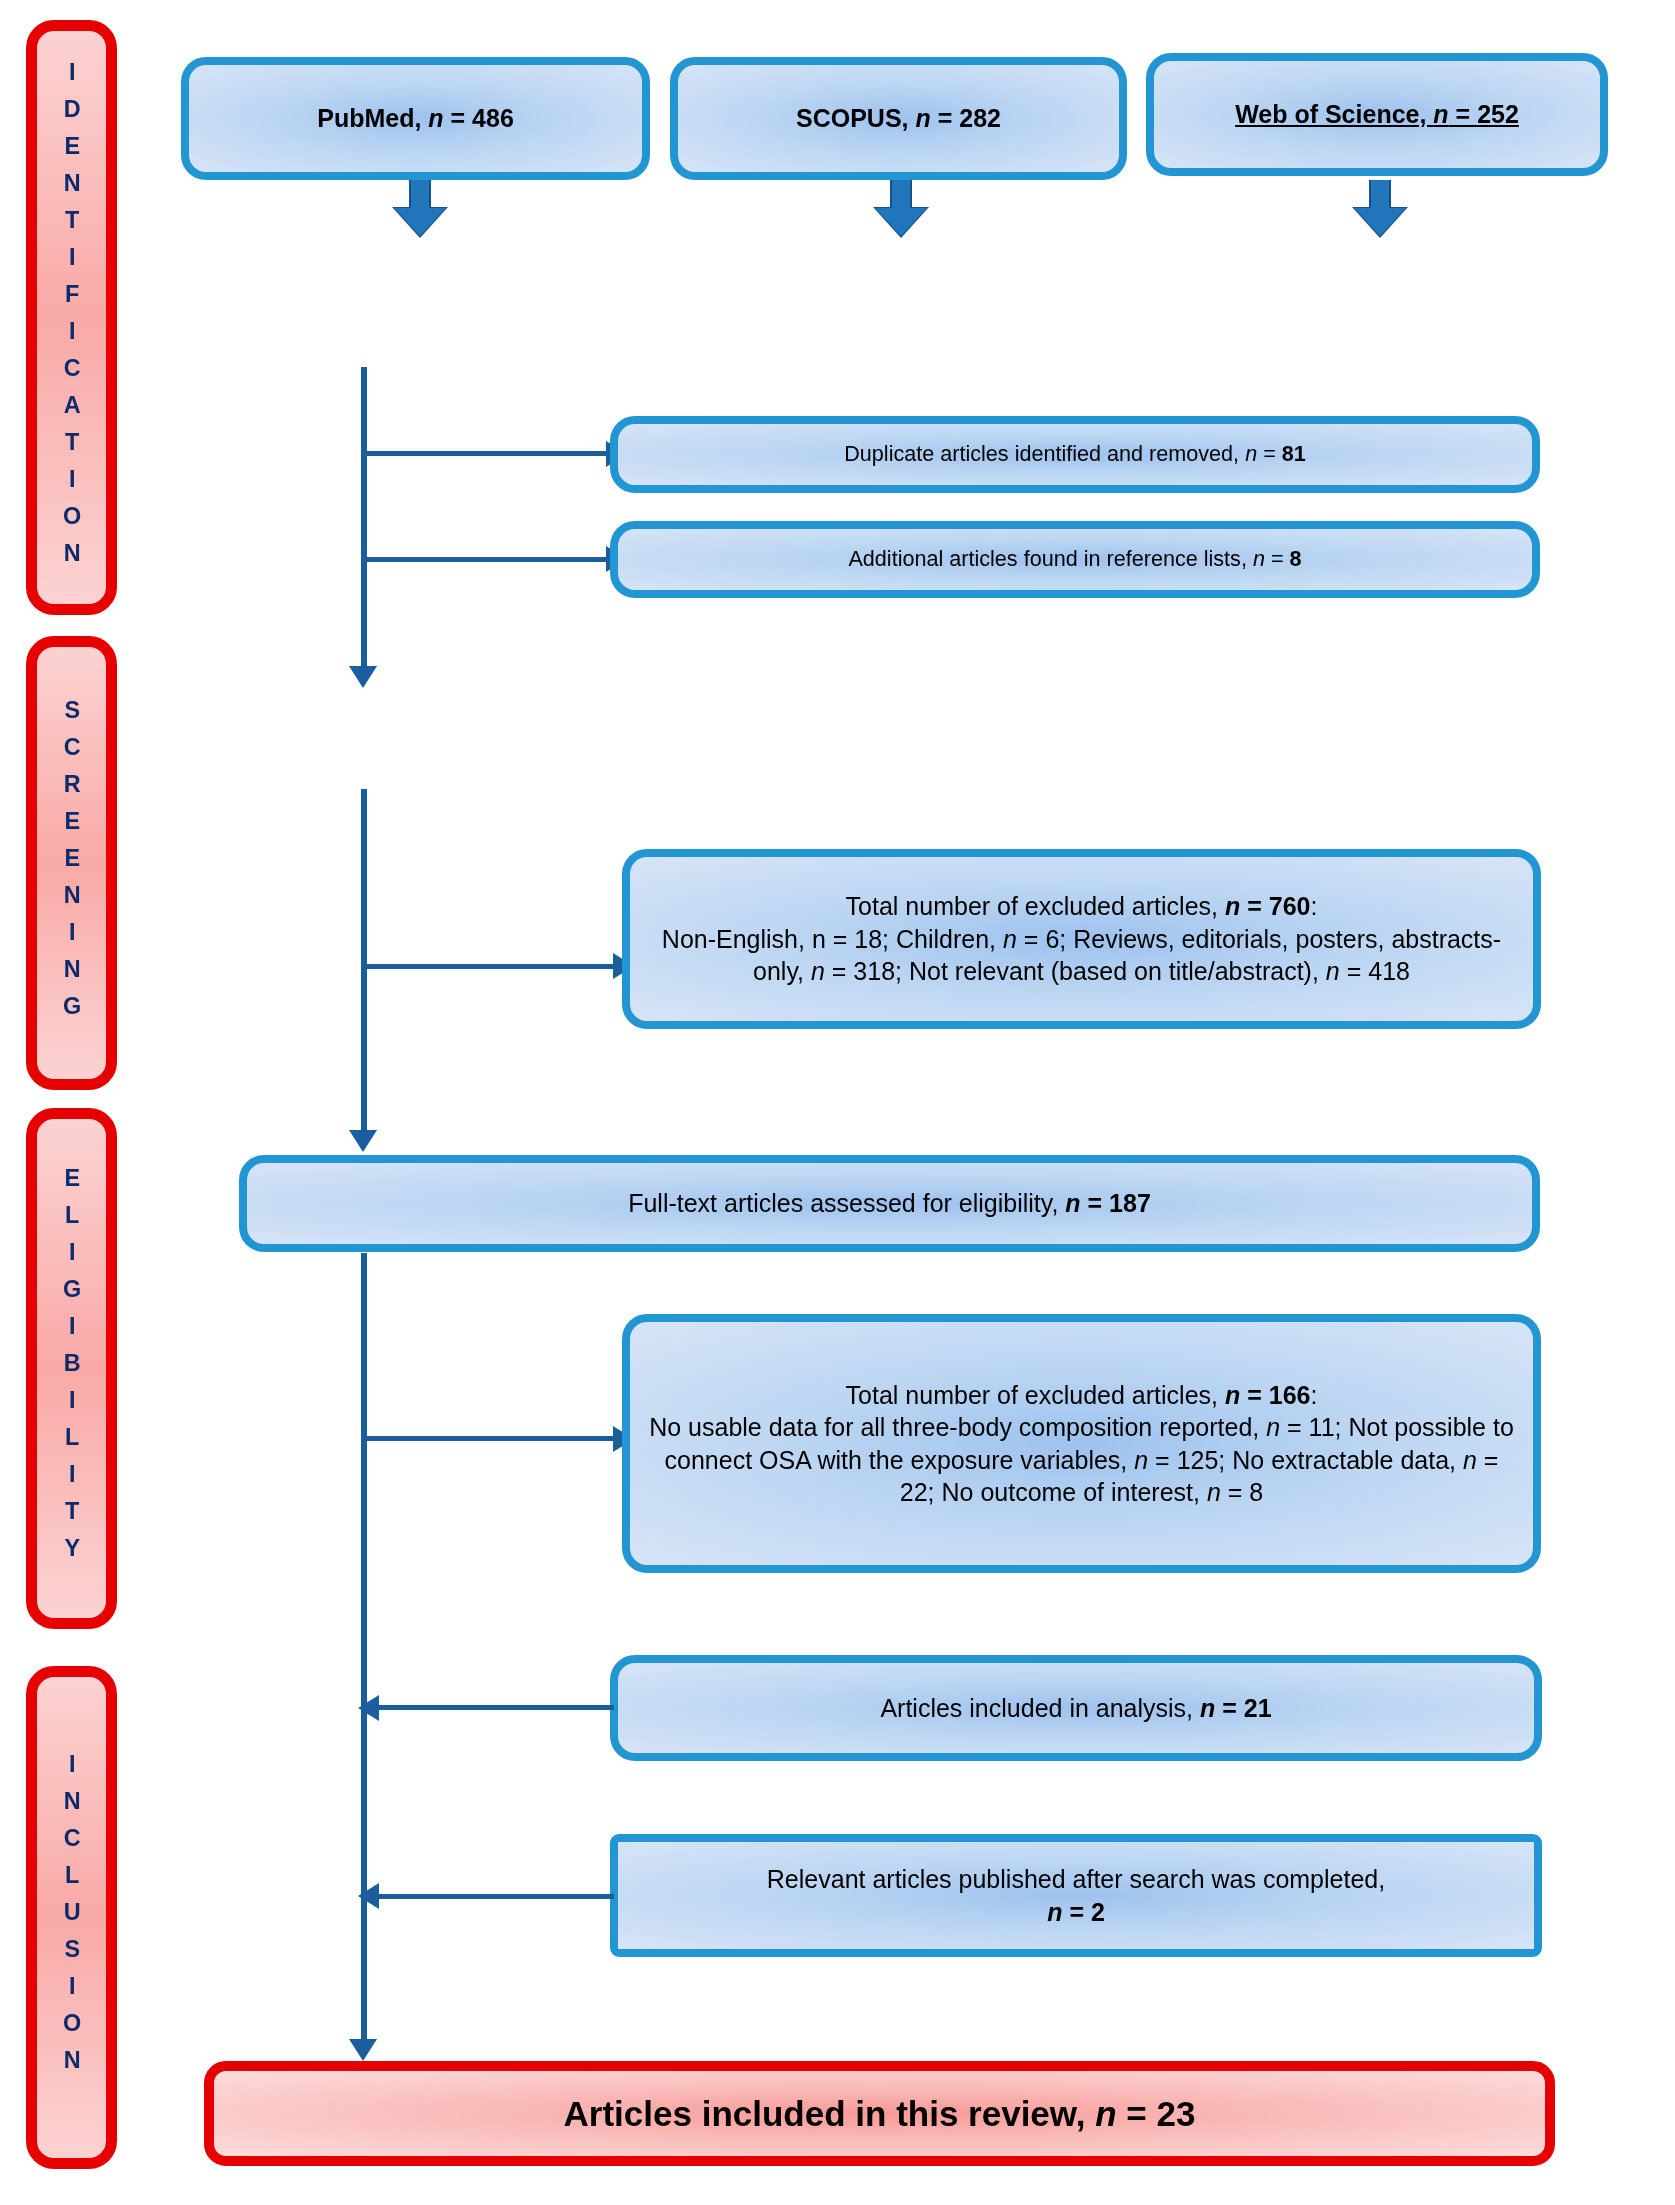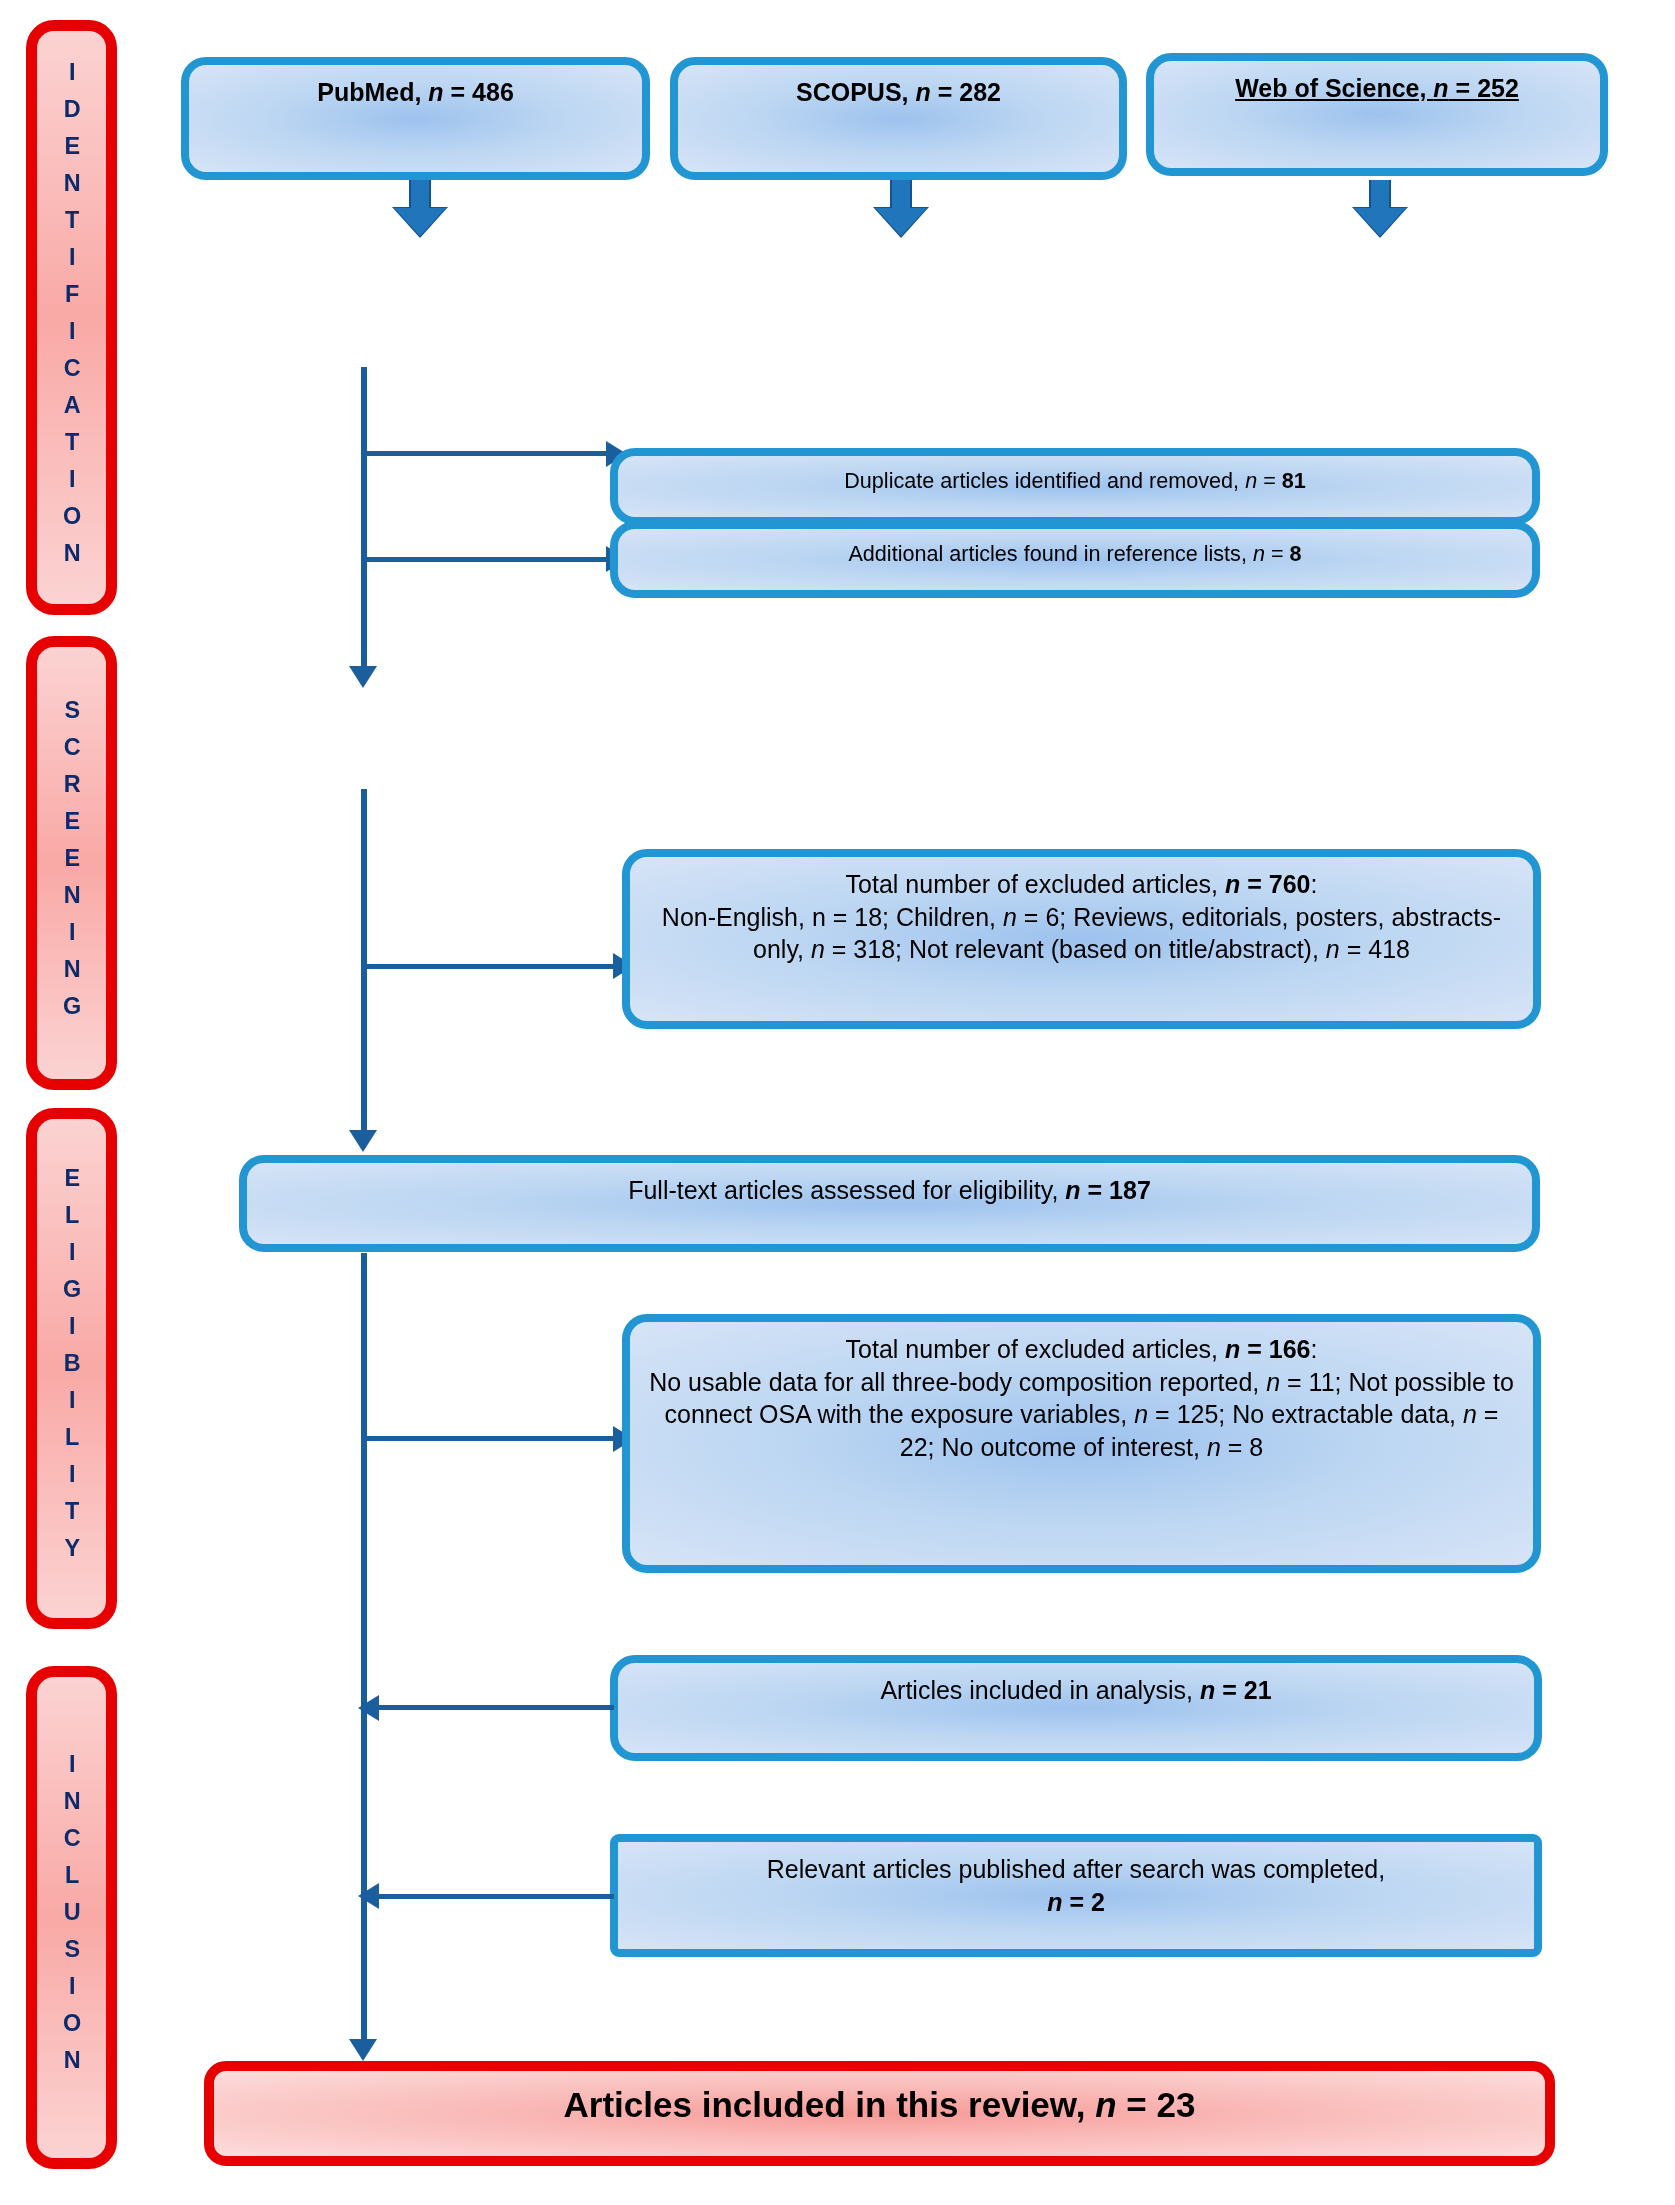--- a/index.html
+++ b/index.html
@@ -42,22 +42,23 @@
   }
 
   
   .box {
     position: absolute;
     border: 8.6px solid #2196d3;
     border-radius: 25px;
     background: radial-gradient(ellipse at 50% 50%, #9dc2ee 0%, #bcd6f2 45%, #d7e4f7 100%);
     box-sizing: border-box;
     display: flex;
+    align-items: center;
     justify-content: center;
-    padding: 11px 16px;
+    padding: 17px 16px;
   }
   .box-text {
     font-size: 25px;
     color: #000000;
     text-align: center;
     line-height: 1.30;
   }
   .box-text.small { font-size: 21.6px; }
   .box-text i { font-style: italic; }
   .box-text b { font-weight: bold; }
@@ -193,21 +194,21 @@
 
   <div class="vline" style="left:361px; top:367px; height:304px;"></div>
   <div class="arrow-down-thin" style="left:349px; top:666px;"></div>
 
   <div class="hline" style="left:361px; top:451px; width:247px;"></div>
   <div class="arrow-right-thin" style="left:606px; top:441px;"></div>
 
   <div class="hline" style="left:361px; top:557px; width:247px;"></div>
   <div class="arrow-right-thin" style="left:606px; top:546px;"></div>
 
-  <div class="box" style="left:610px; top:416px; width:930px; height:77px;margin-top:32px;">
+  <div class="box" style="left:610px; top:416px; width:930px; height:77px;">
     <div class="box-text small">Duplicate articles identified and removed, <i>n</i> = <b>81</b></div>
   </div>
 
   <div class="box" style="left:610px; top:521px; width:930px; height:77px;">
     <div class="box-text small">Additional articles found in reference lists, <i>n</i> = <b>8</b></div>
   </div>
 
 
   <div class="vline" style="left:361px; top:789px; height:346px;"></div>
   <div class="arrow-down-thin" style="left:349px; top:1130px;"></div>

